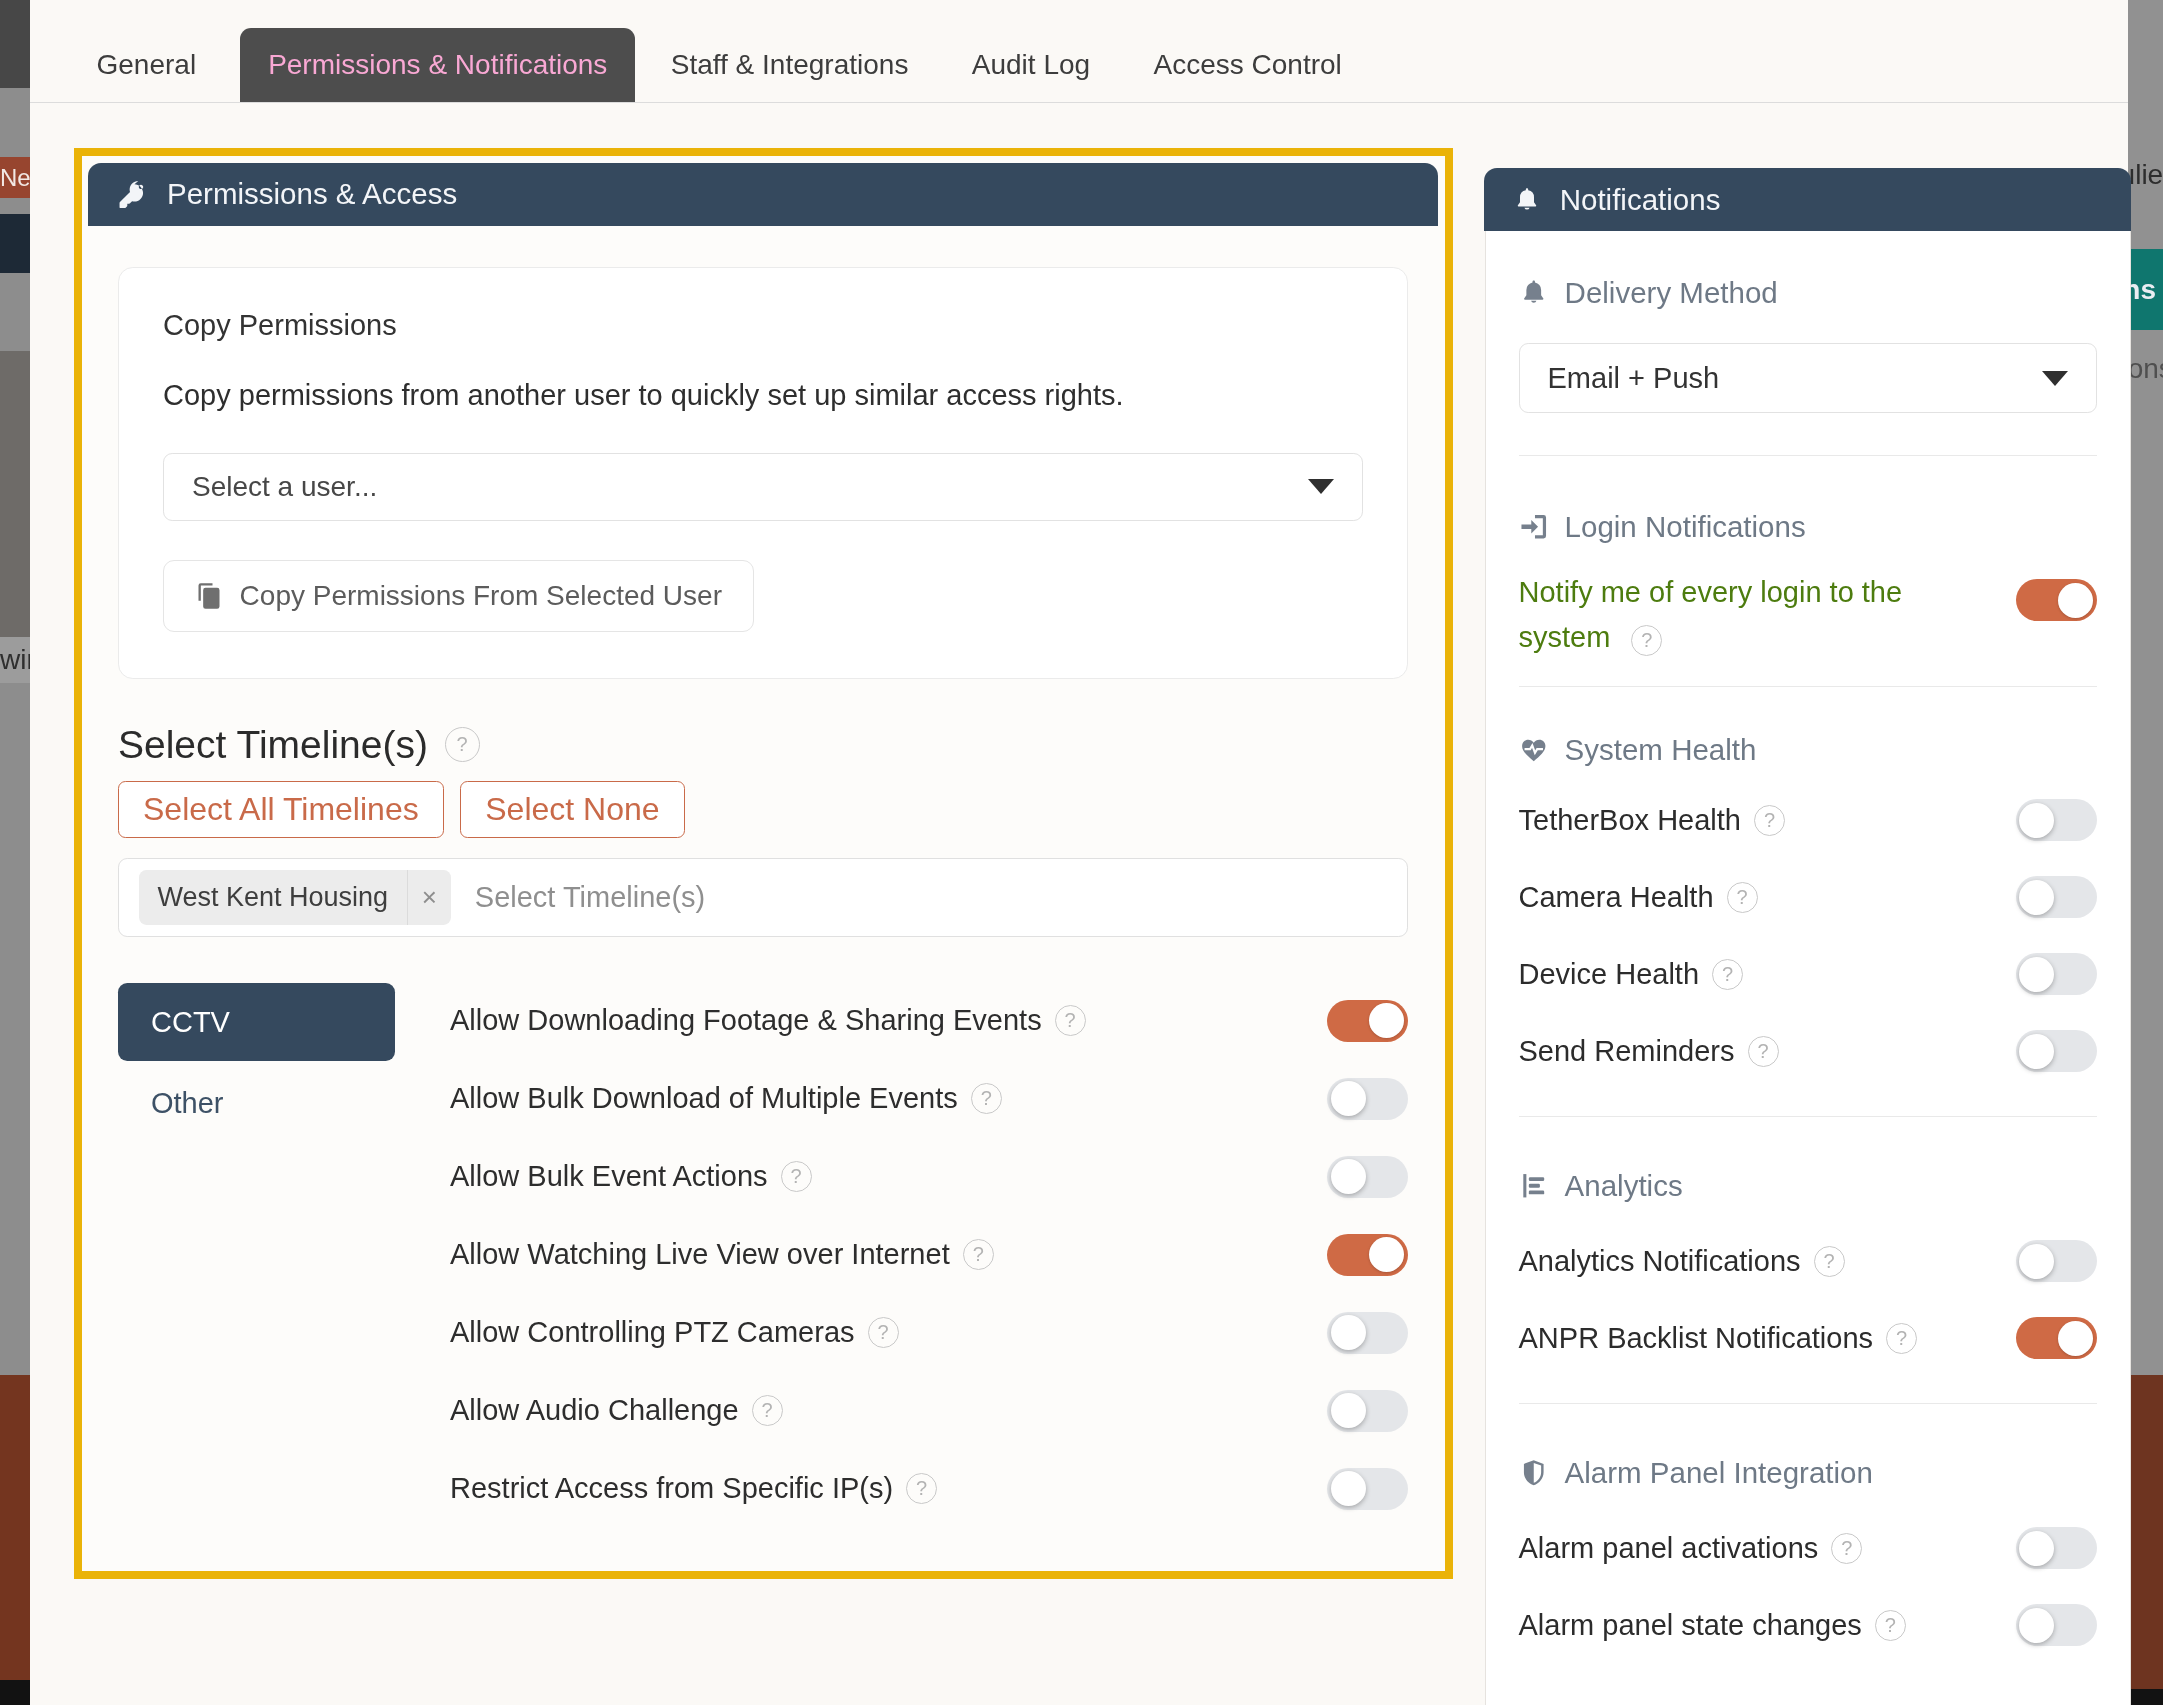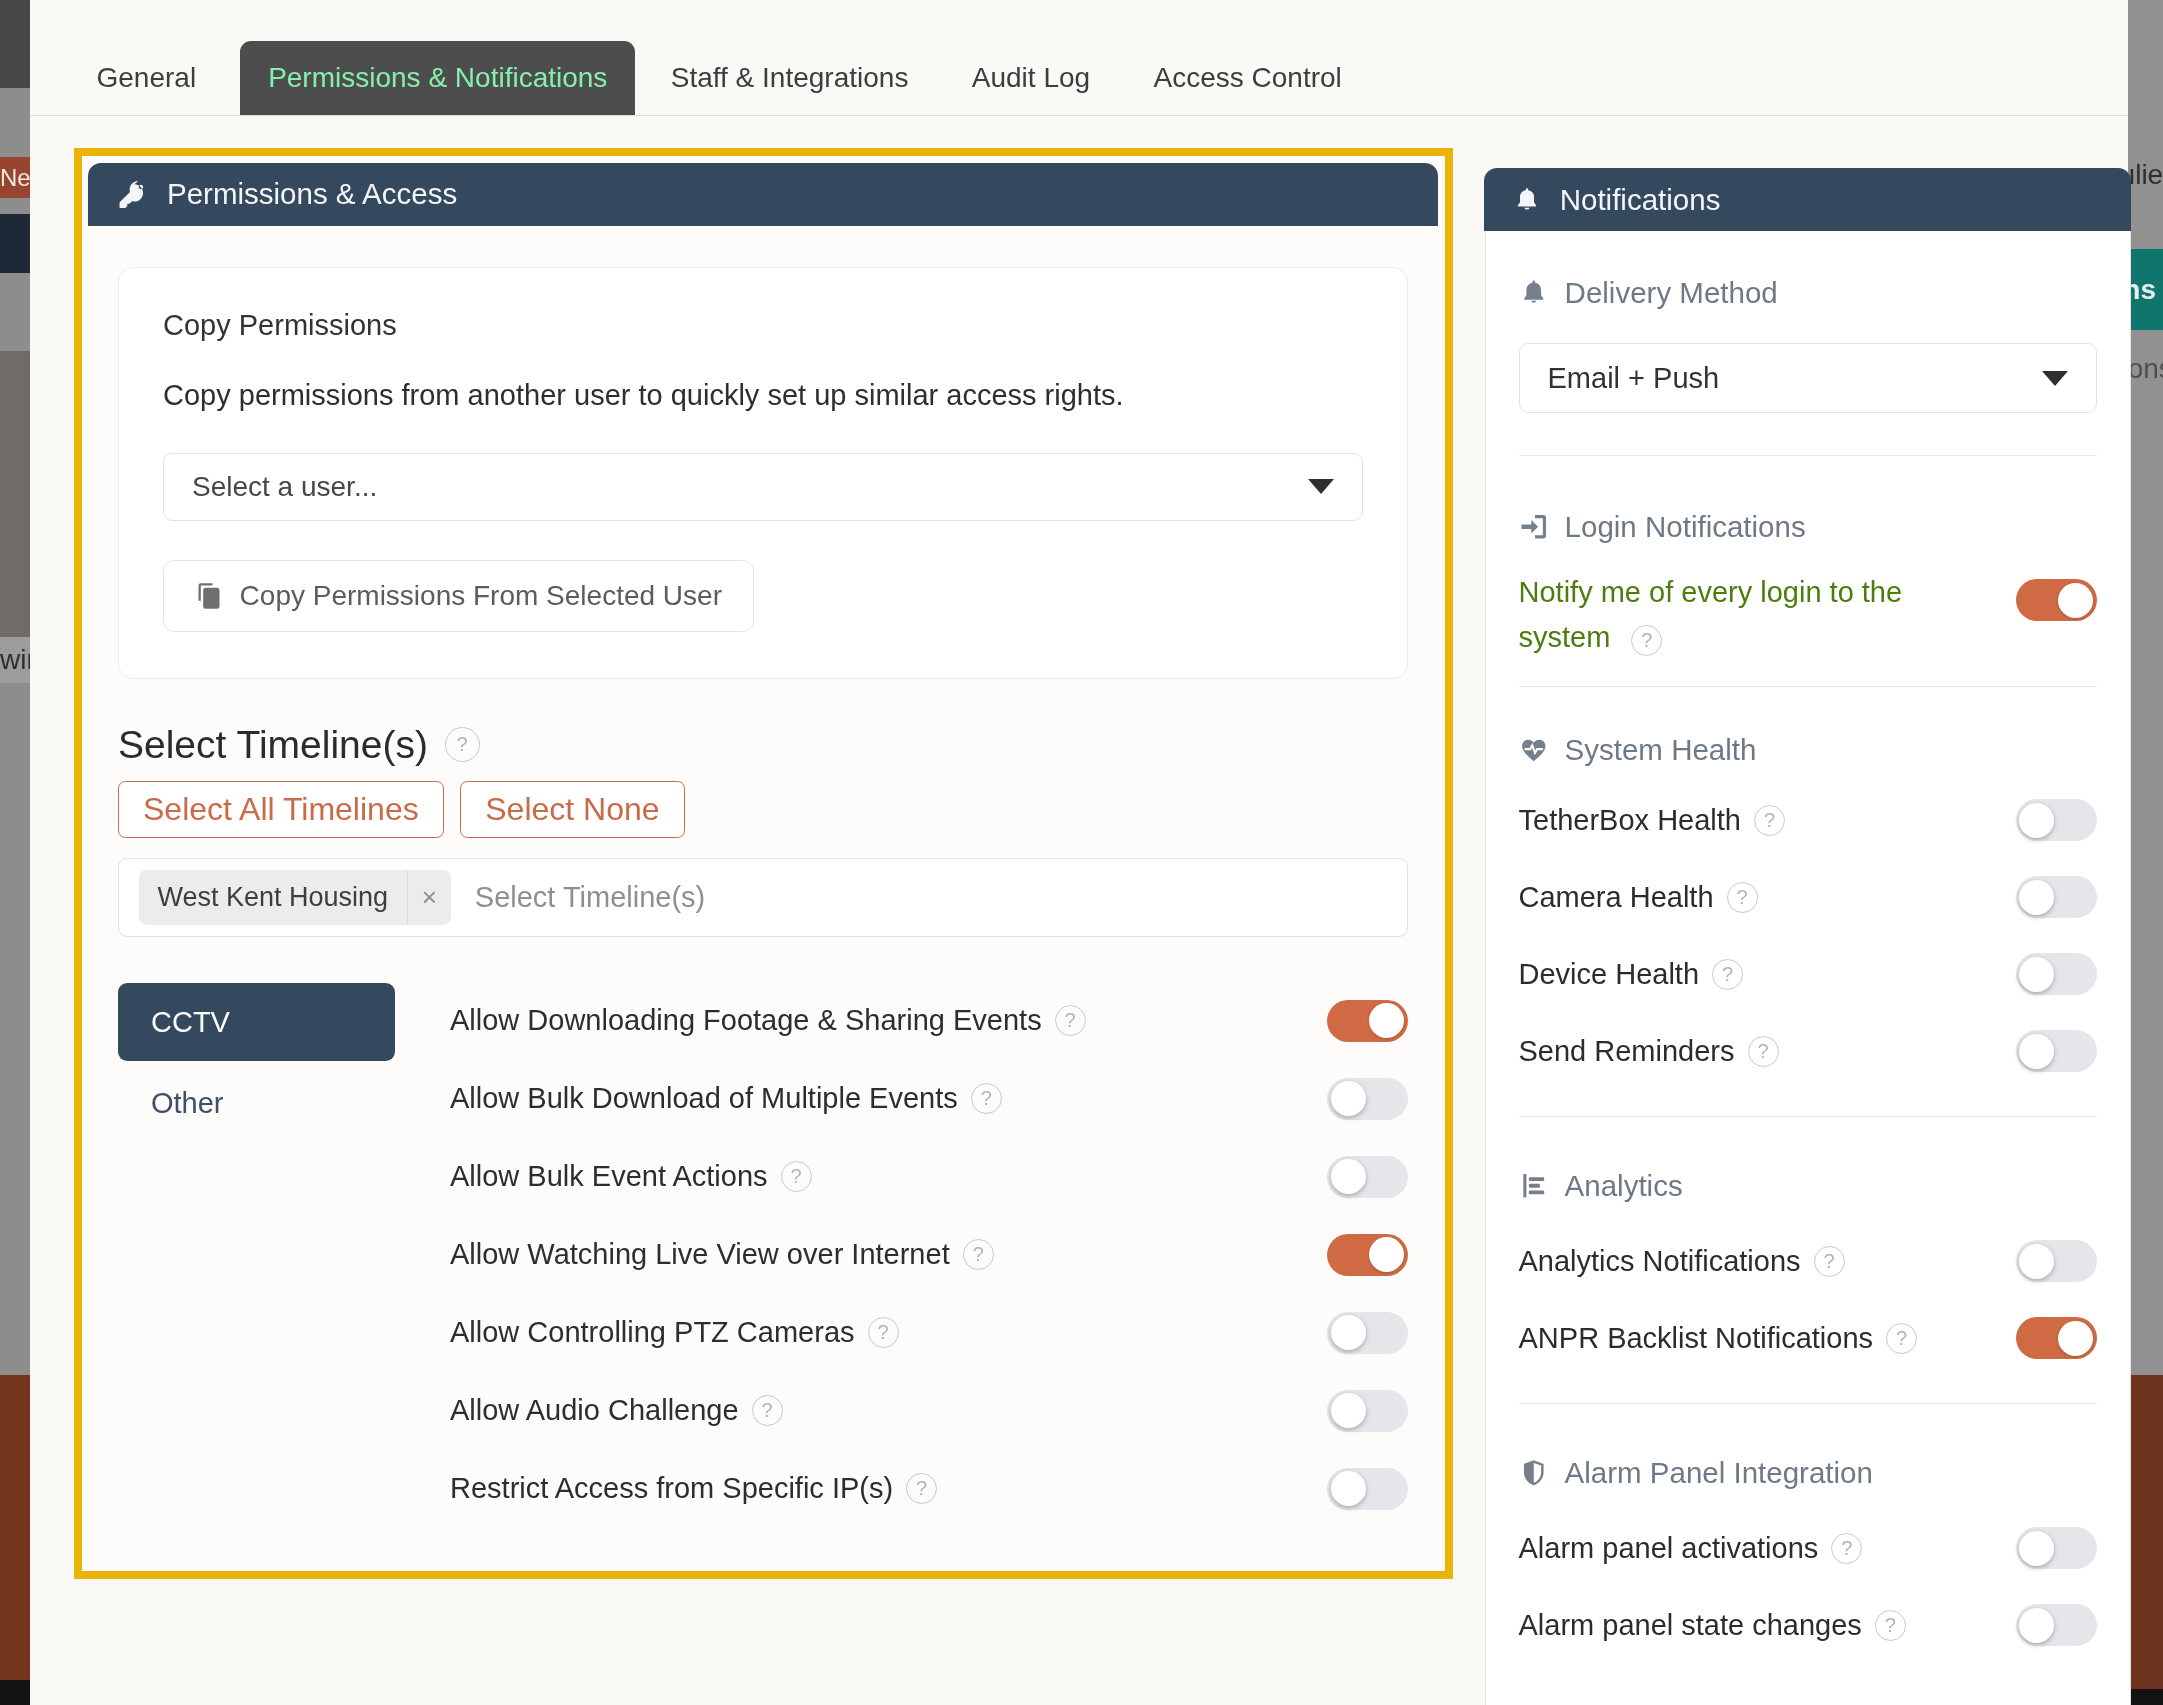--- a/index.html
+++ b/index.html
@@ -11,25 +11,25 @@
   .bg-strip{position:absolute;top:0;height:1706px;overflow:hidden;}
   .bg-left{left:0;width:48px;}
   .bg-right{right:0;width:36px;}
   .bg-block{position:absolute;left:0;right:0;}
   .frag{white-space:nowrap;font-size:28px;}
 
   
   .modal{position:absolute;left:29.5px;top:0;width:2098px;height:1706px;background:#fbf9f6;}
 
   
-  .tabbar{position:absolute;left:0;top:14px;right:0;height:102px;border-bottom:1.8px solid #dcdcdc;
+  .tabbar{position:absolute;left:0;top:1px;right:0;height:102px;border-bottom:1.8px solid #dcdcdc;
           display:flex;align-items:flex-end;padding-left:39px;}
   .tab{height:74px;display:flex;align-items:center;padding:0 28px;font-size:28px;color:#3d3d3d;cursor:pointer;}
   .tab + .tab{margin-left:7.4px;}
-  .tab.active{background:#4d4d4d;color:#86efac;border-radius:11px 11px 0 0;margin-left:16px;}
+  .tab.active{background:#4d4d4d;color:#f9a8d4;border-radius:11px 11px 0 0;margin-left:16px;}
 
   
   .red-panel{position:absolute;left:44px;top:148px;width:1379px;height:1431px;
              border:8px solid #eab308;background:#fdfcfa;padding:6.5px 6.5px 0;}
   .panel-header{height:63px;background:#35495e;border-radius:13px 13px 0 0;display:flex;
                 align-items:center;padding:0 29.5px;color:#f3f5f8;font-size:29.5px;gap:18.5px;}
   .panel-header svg{flex:none;}
   .red-body{padding:0 30px;}
 
   .copy-card{margin-top:41px;background:#ffffff;border:1.8px solid #ebebeb;border-radius:14.8px;

